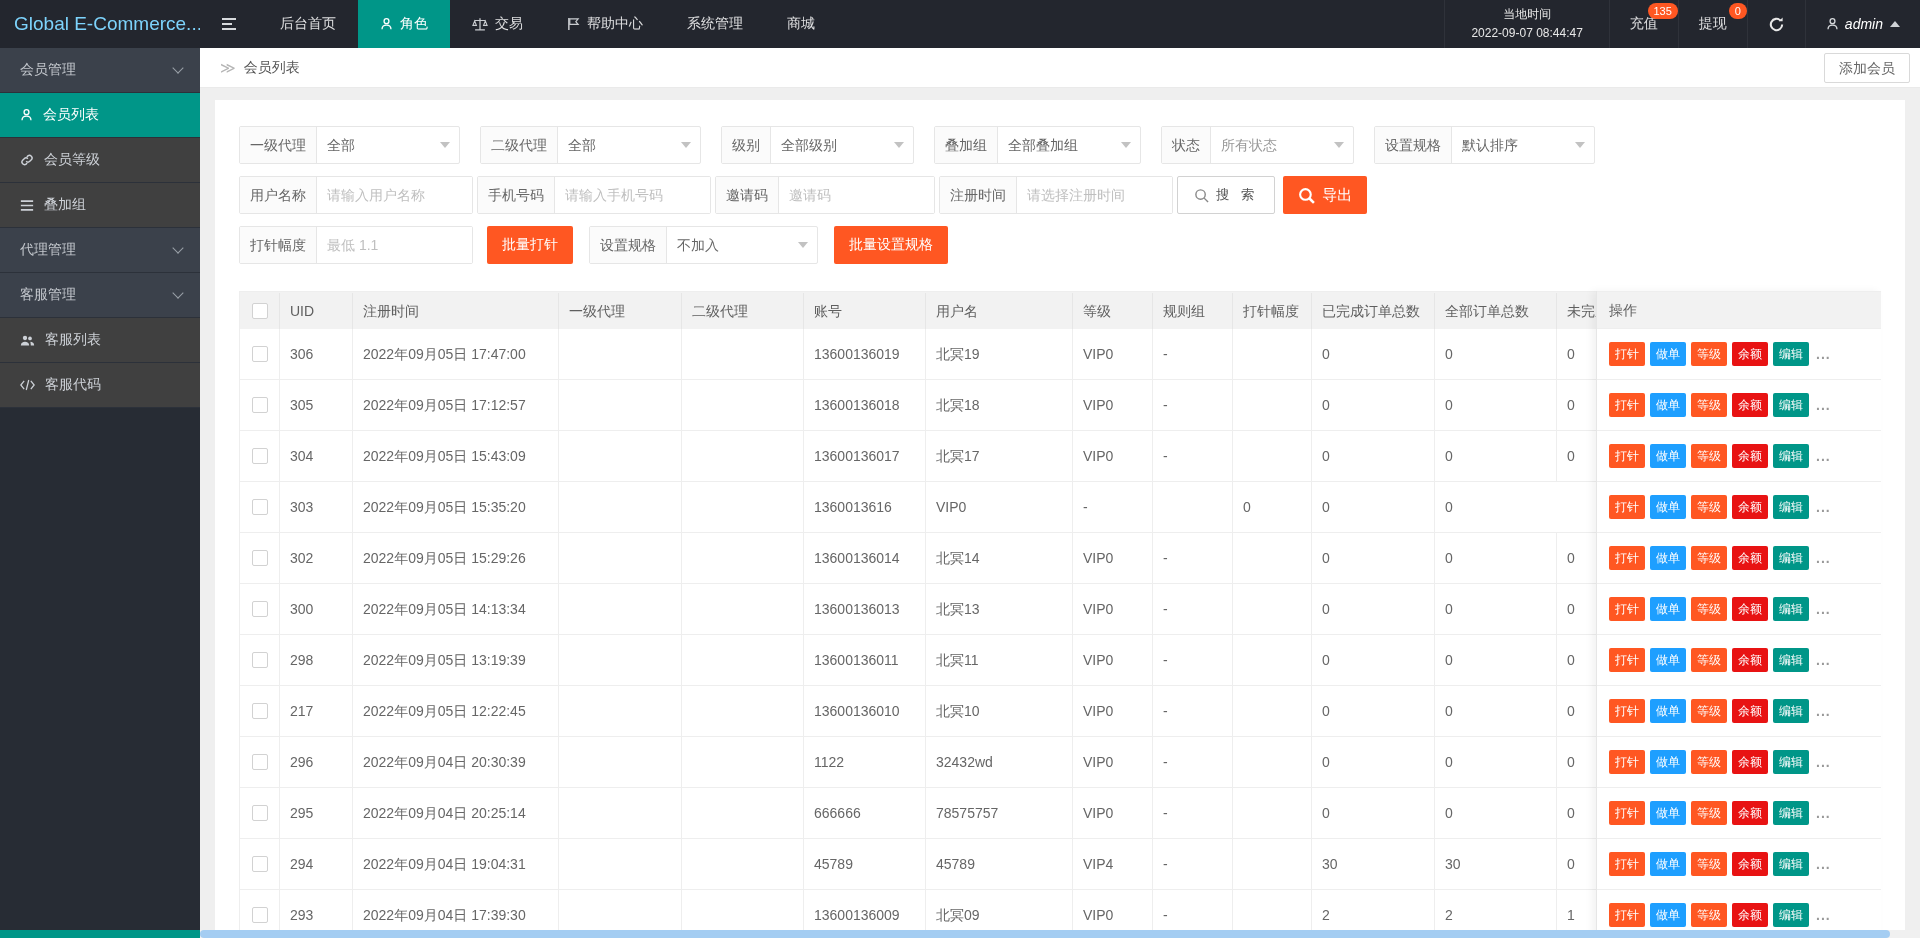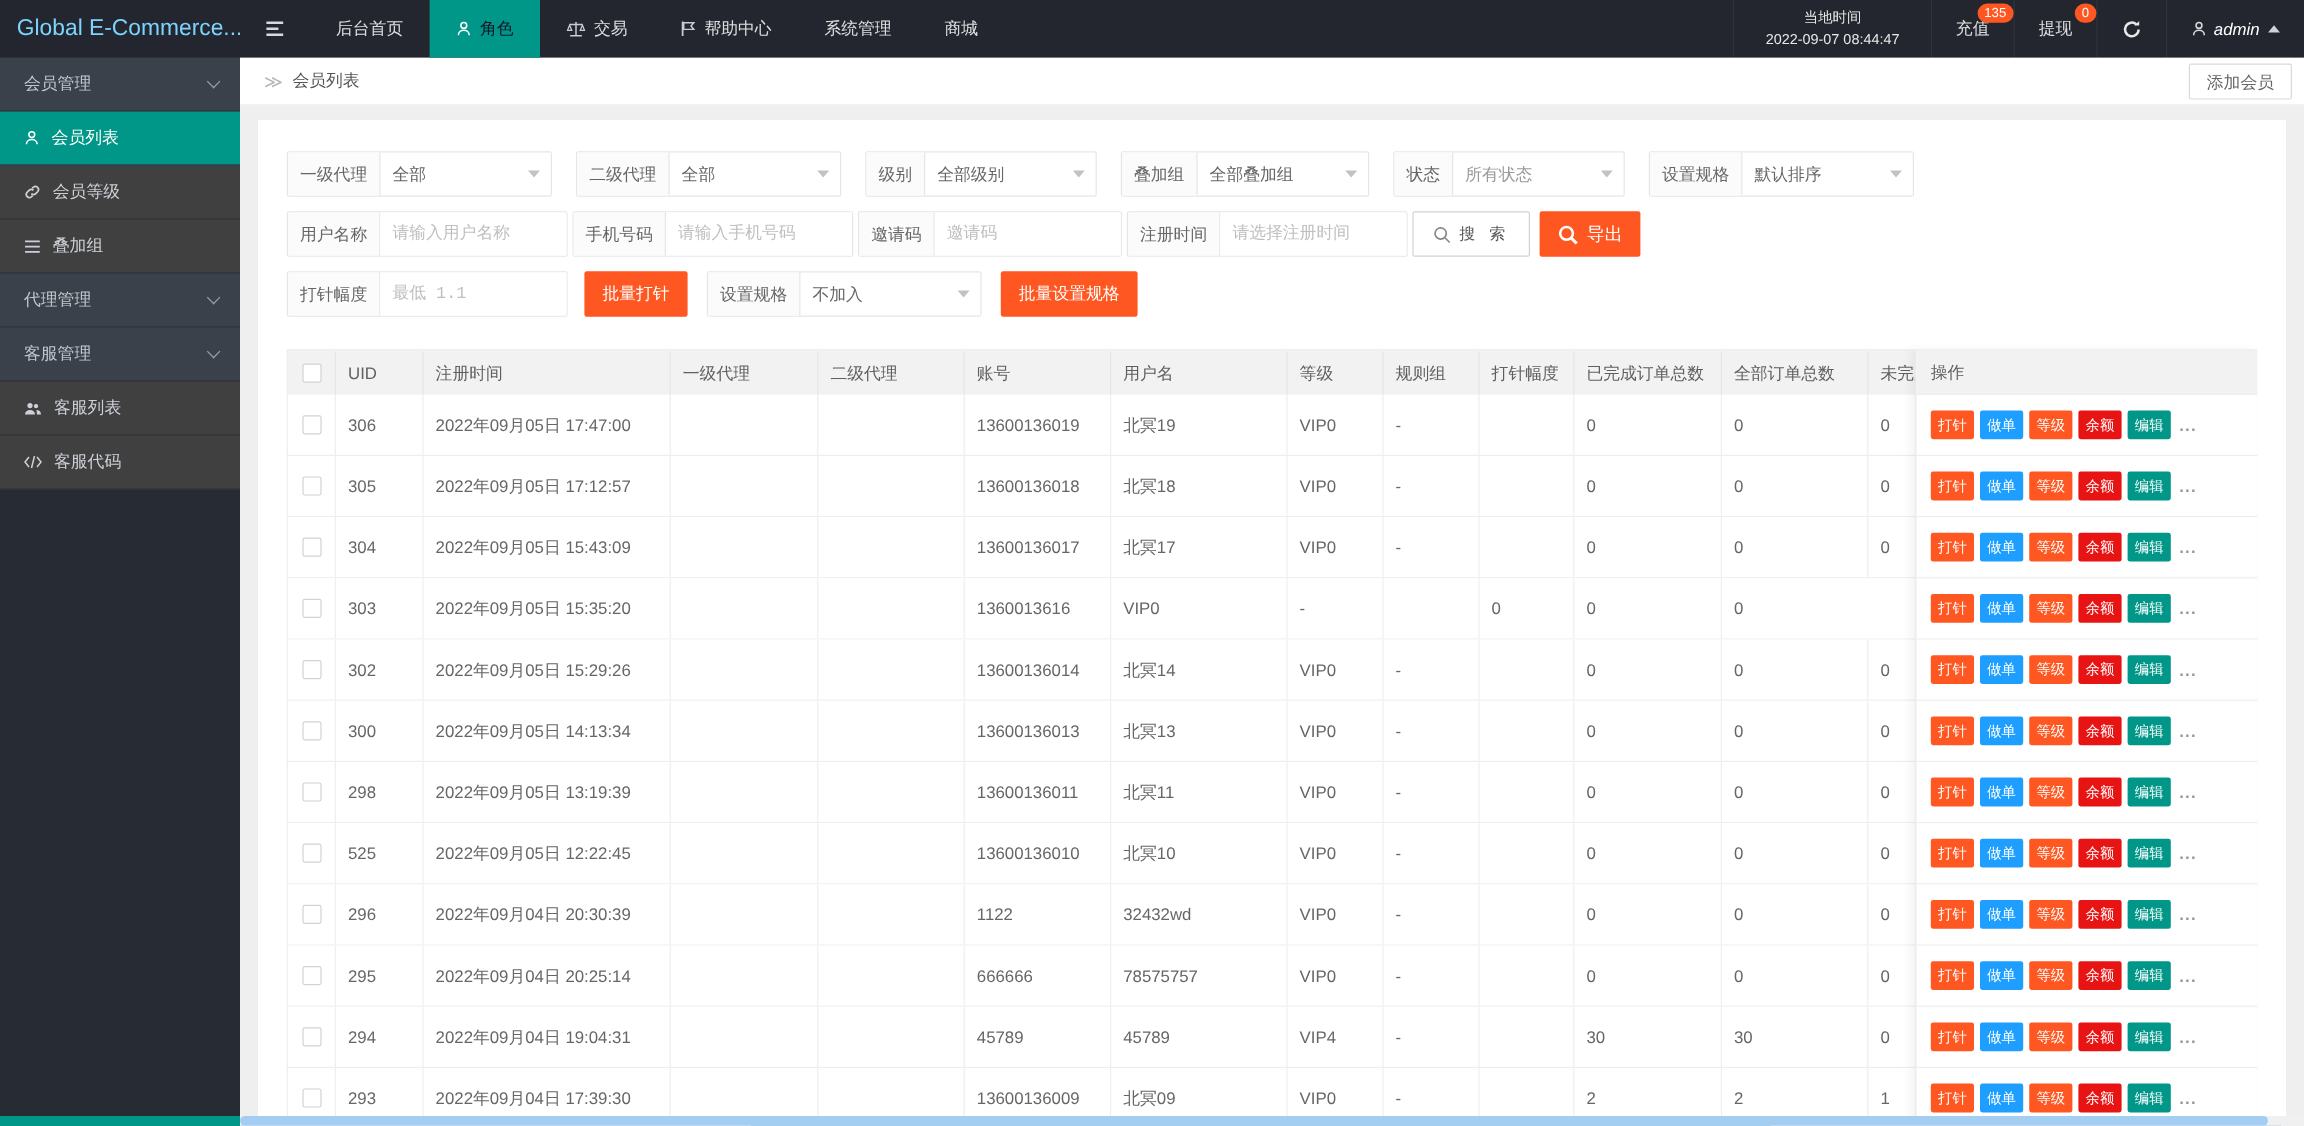--- a/index.html
+++ b/index.html
@@ -4,21 +4,21 @@
 <style>
   * { margin:0; padding:0; box-sizing:border-box; }
   html,body { width:1920px; height:938px; overflow:hidden; }
   body { font-family:"Liberation Sans","DejaVu Sans",sans-serif; background:#efefef; font-size:14px; color:#666; }
 
   
   .topbar { height:48px; background:#23262e; display:flex; align-items:stretch; color:rgba(255,255,255,.85); position:relative; z-index:30; }
   .logo { width:200px; display:flex; align-items:center; padding-left:14px; font-size:19px; color:#7dd3fc; white-space:nowrap; overflow:hidden; background:#23262e; }
   .burger { width:58px; display:flex; align-items:center; justify-content:center; cursor:pointer; }
   .nav-item { padding:0 22px; display:flex; align-items:center; gap:7px; font-size:14px; cursor:pointer; position:relative; }
-  .nav-item.active { background:#009688; color:#0f172a; }
+  .nav-item.active { background:#009688; color:#ffffff; }
   .nav-right { margin-left:auto; display:flex; align-items:stretch; }
   .nav-cell { position:relative; display:flex; align-items:center; justify-content:center; padding:0 20px; border-left:1px solid rgba(255,255,255,.06); cursor:pointer; }
   .time-cell { flex-direction:column; font-size:12px; line-height:19px; color:#e8e8e8; padding:0 26px; cursor:default; }
   .nav-badge { position:absolute; top:3px; right:0px; background:#ff5722; color:#fff; font-size:11px; height:16px; line-height:16px; padding:0 6px; border-radius:8px; }
   .icon { display:inline-flex; align-items:center; justify-content:center; }
   .chev-up { width:0; height:0; border:5px solid transparent; border-bottom:6px solid #cfd2d6; margin-top:-5px; margin-left:7px; }
 
   
   .shell { display:flex; height:890px; }
   .sidebar { width:200px; background:#272c34; flex:none; display:flex; flex-direction:column; }
@@ -38,21 +38,21 @@
   
   .frow { display:flex; align-items:center; }
   .frow1 { margin-top:26px; gap:20px; }
   .frow2 { margin-top:12px; gap:4px; }
   .frow3 { margin-top:12px; gap:14px; }
   .fgroup { display:inline-flex; height:38px; border:1px solid #e6e6e6; border-radius:2px; background:#fff; align-items:stretch; }
   .fg-label { background:#fbfbfb; border-right:1px solid #e6e6e6; padding:0 10px; line-height:36px; color:#666; white-space:nowrap; }
   .fg-select { width:142px; position:relative; line-height:36px; padding:0 26px 0 10px; color:#666; cursor:pointer; white-space:nowrap; }
   .fg-select.ph { color:#999; }
   .caret { position:absolute; right:9px; top:15px; width:0; height:0; border:5px solid transparent; border-top:6px solid #c2c2c2; }
-  .fg-input { width:155px; border:none; outline:none; padding:0 10px; font-size:14px; color:#666; font-family:Liberation Mono, monospace; }
+  .fg-input { width:155px; border:none; outline:none; padding:0 10px; font-size:14px; color:#666; font-family:Liberation Sans, sans-serif; }
   .fg-input::placeholder { color:#bfbfbf; }
   .btn-search { height:38px; display:inline-flex; align-items:center; gap:7px; padding:0 16px; background:#fff; border:1px solid #d2d2d2; border-radius:2px; color:#555; cursor:pointer; letter-spacing:4px; }
   .btn-orange { height:38px; display:inline-flex; align-items:center; gap:7px; padding:0 15px; background:#ff5722; border:none; border-radius:2px; color:#fff; font-size:14px; cursor:pointer; }
 
   
   .tablewrap { margin-top:27px; position:relative; }
   .tgrid { display:grid; grid-template-columns:40px 73px 206px 123px 122px 122px 147px 80px 80px 79px 123px 122px 1fr; align-items:center; }
   .thead { background:#f2f2f2; height:38px; color:#5f5f5f; border:1px solid #eee; border-bottom:none; }
   .thead > div { padding:0 10px; border-right:1px solid #e6e6e6; line-height:36px; height:36px; white-space:nowrap; overflow:hidden; }
   .thead > div:last-child { border-right:none; }
@@ -456,21 +456,21 @@
               <div></div>
               <div>0</div>
               <div>0</div>
               <div>0</div>
             </div>
 
             <div class="tgrid trow">
               <div class="cb-cell" style="padding:0;">
                 <span class="cbox"></span>
               </div>
-              <div>525</div>
+              <div>217</div>
               <div>2022年09月05日 12:22:45</div>
               <div></div>
               <div></div>
               <div>13600136010</div>
               <div>北冥10</div>
               <div>VIP0</div>
               <div>-</div>
               <div></div>
               <div>0</div>
               <div>0</div>

